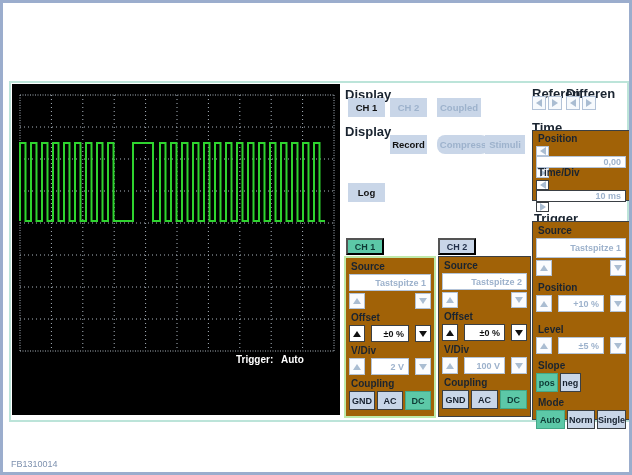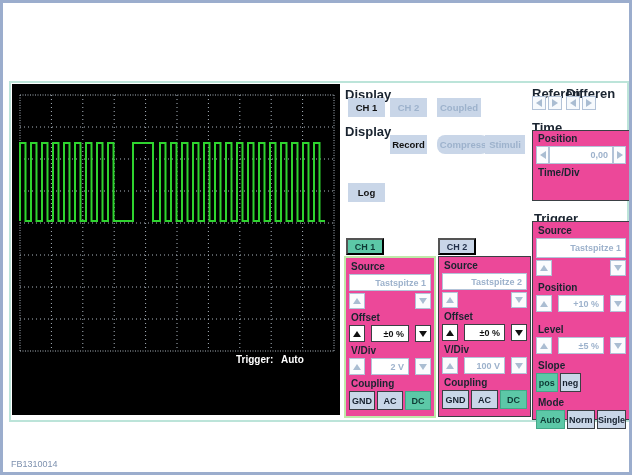--- a/index.html
+++ b/index.html
@@ -31,36 +31,36 @@
   .boxlab{font-size:10px;font-weight:bold;color:var(--ink);margin:3px 0 2px 2px;}
 
   
   .flat{position:absolute;height:19px;background:var(--btnbg);color:#111;font-size:9.5px;font-weight:bold;display:flex;align-items:center;justify-content:center;border:none;}
   .flat.off{color:var(--dim);}
   .tab{position:absolute;height:17px;font-size:9px;font-weight:bold;display:flex;align-items:center;justify-content:center;}
   .tab.teal{background:var(--teal);color:#0e3a35;}
   .tab.gray{background:var(--btnbg);color:#22304a;}
 
   
-  .gbox{position:absolute;border:1px solid var(--ctl-border);background:#ec4899;padding:2px 3px;}
+  .gbox{position:absolute;border:1px solid var(--ctl-border);background:#a16207;padding:2px 3px;}
   .gbox.ch1{border:2px solid var(--ch1-border);}
 
   
   .row{display:flex;align-items:stretch;}
   .updown{display:flex;justify-content:space-between;margin-top:2px;}
 
   .field{flex:1;border:1px solid var(--ctl-border);background:#fff;font-size:9px;font-weight:bold;color:#111;display:flex;align-items:center;justify-content:flex-end;padding-right:4px;}
   .field.dis{border-color:var(--lite-border);color:var(--dim);font-weight:bold;}
   .field.full{width:100%;}
 
   .spin{width:16px;border:1px solid var(--ctl-border);background:#fff;display:flex;align-items:center;justify-content:center;}
   .spin.dis{border-color:var(--lite-border);background:#fbfcfe;}
 
   .gap2{margin-left:6px;}
-  .h17{height:17px;} .h18{height:18px;} .h20{height:20px;} .h16{height:16px;}
+  .h17{height:17px;} .h18{height:18px;flex-direction:column;} .h20{height:20px;} .h16{height:16px;}
 
   
   .tri{width:0;height:0;border-style:solid;display:block;}
   .dark{color:#111;} .lite{color:#aabdd2;}
   .tri-u{border-width:0 4px 6px 4px;border-color:transparent transparent currentColor transparent;}
   .tri-d{border-width:6px 4px 0 4px;border-color:currentColor transparent transparent transparent;}
   .tri-l{border-width:4px 6px 4px 0;border-color:transparent currentColor transparent transparent;}
   .tri-r{border-width:4px 0 4px 6px;border-color:transparent transparent transparent currentColor;}
 
   
@@ -223,20 +223,29 @@
       <div class="row h18">
         <button class="spin dis" style="width:13px;">
             <span class="tri tri-l lite"></span>
           </button>
         <div class="field dis">0,00</div>
         <button class="spin dis" style="width:13px;">
             <span class="tri tri-r lite"></span>
           </button>
       </div>
       <div class="boxlab">Time/Div</div>
+      <div class="row h18">
+        <button class="spin" style="width:13px;">
+            <span class="tri tri-l lite"></span>
+          </button>
+        <div class="field" style="color:var(--dim);">10 ms</div>
+        <button class="spin" style="width:13px;">
+            <span class="tri tri-r lite"></span>
+          </button>
+      </div>
     </div>
 
     <div class="sec" style="left:523px;top:128px;">Trigger</div>
     <div class="gbox" style="left:521px;top:138px;width:98px;height:199px;">
       <div class="boxlab" style="margin-top:1px;">Source</div>
       <div class="field dis full h20">Tastspitze 1</div>
       <div class="updown">
         <button class="spin dis h16">
             <span class="tri tri-u lite"></span>
           </button>

